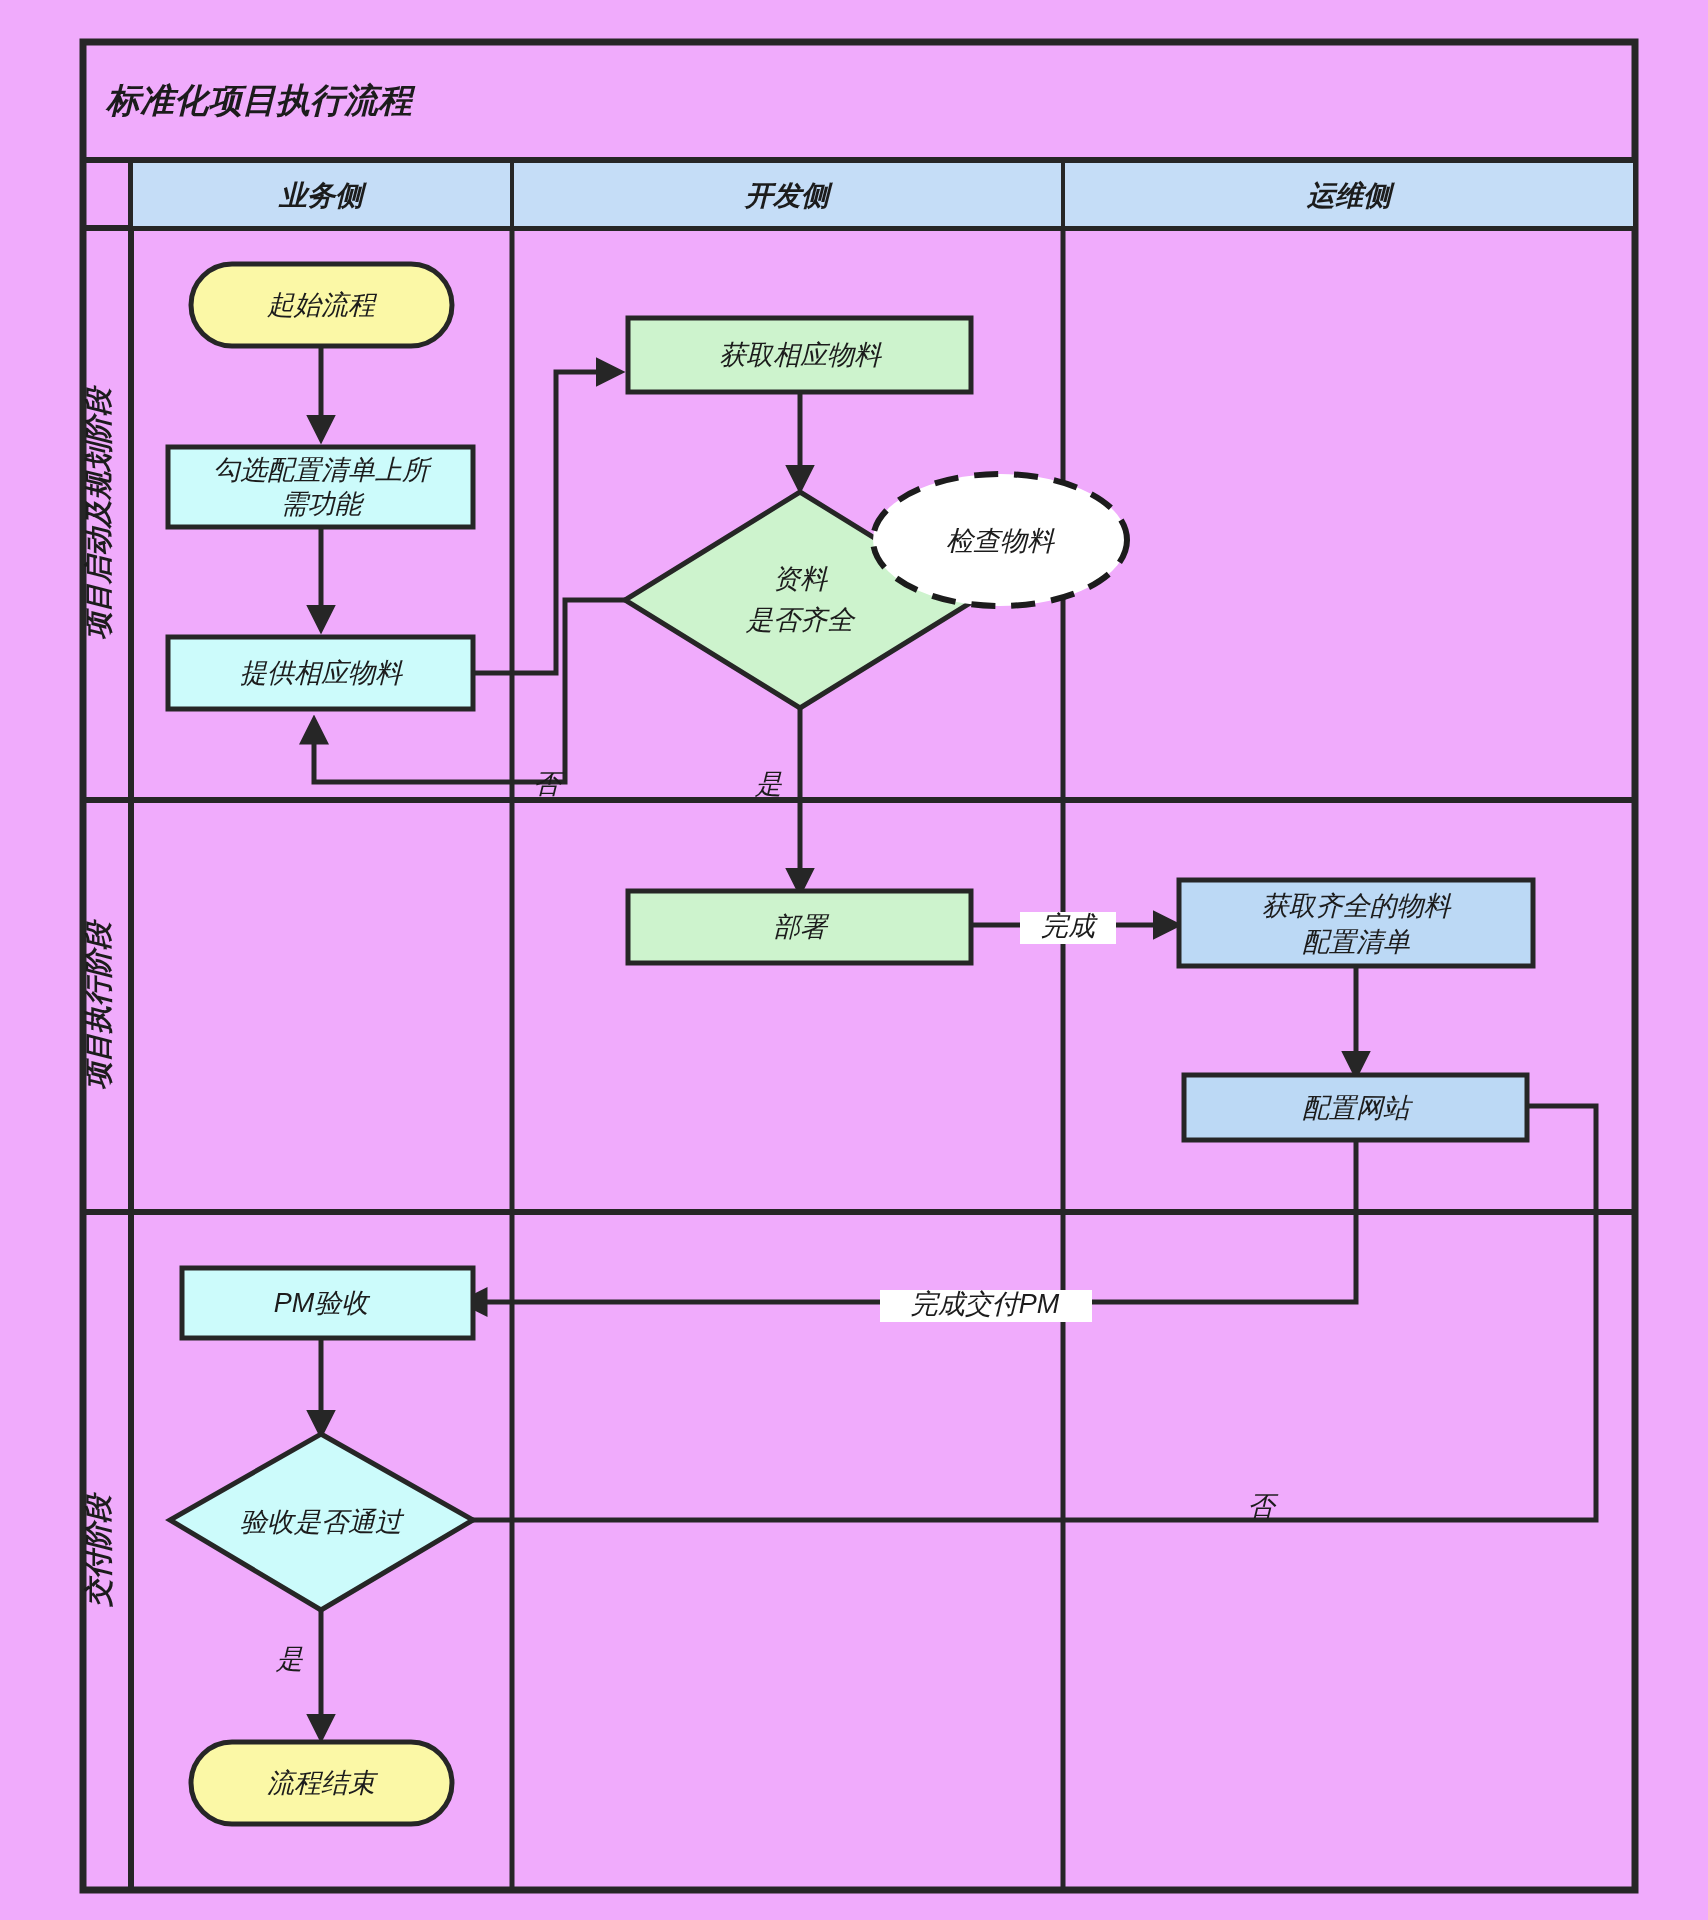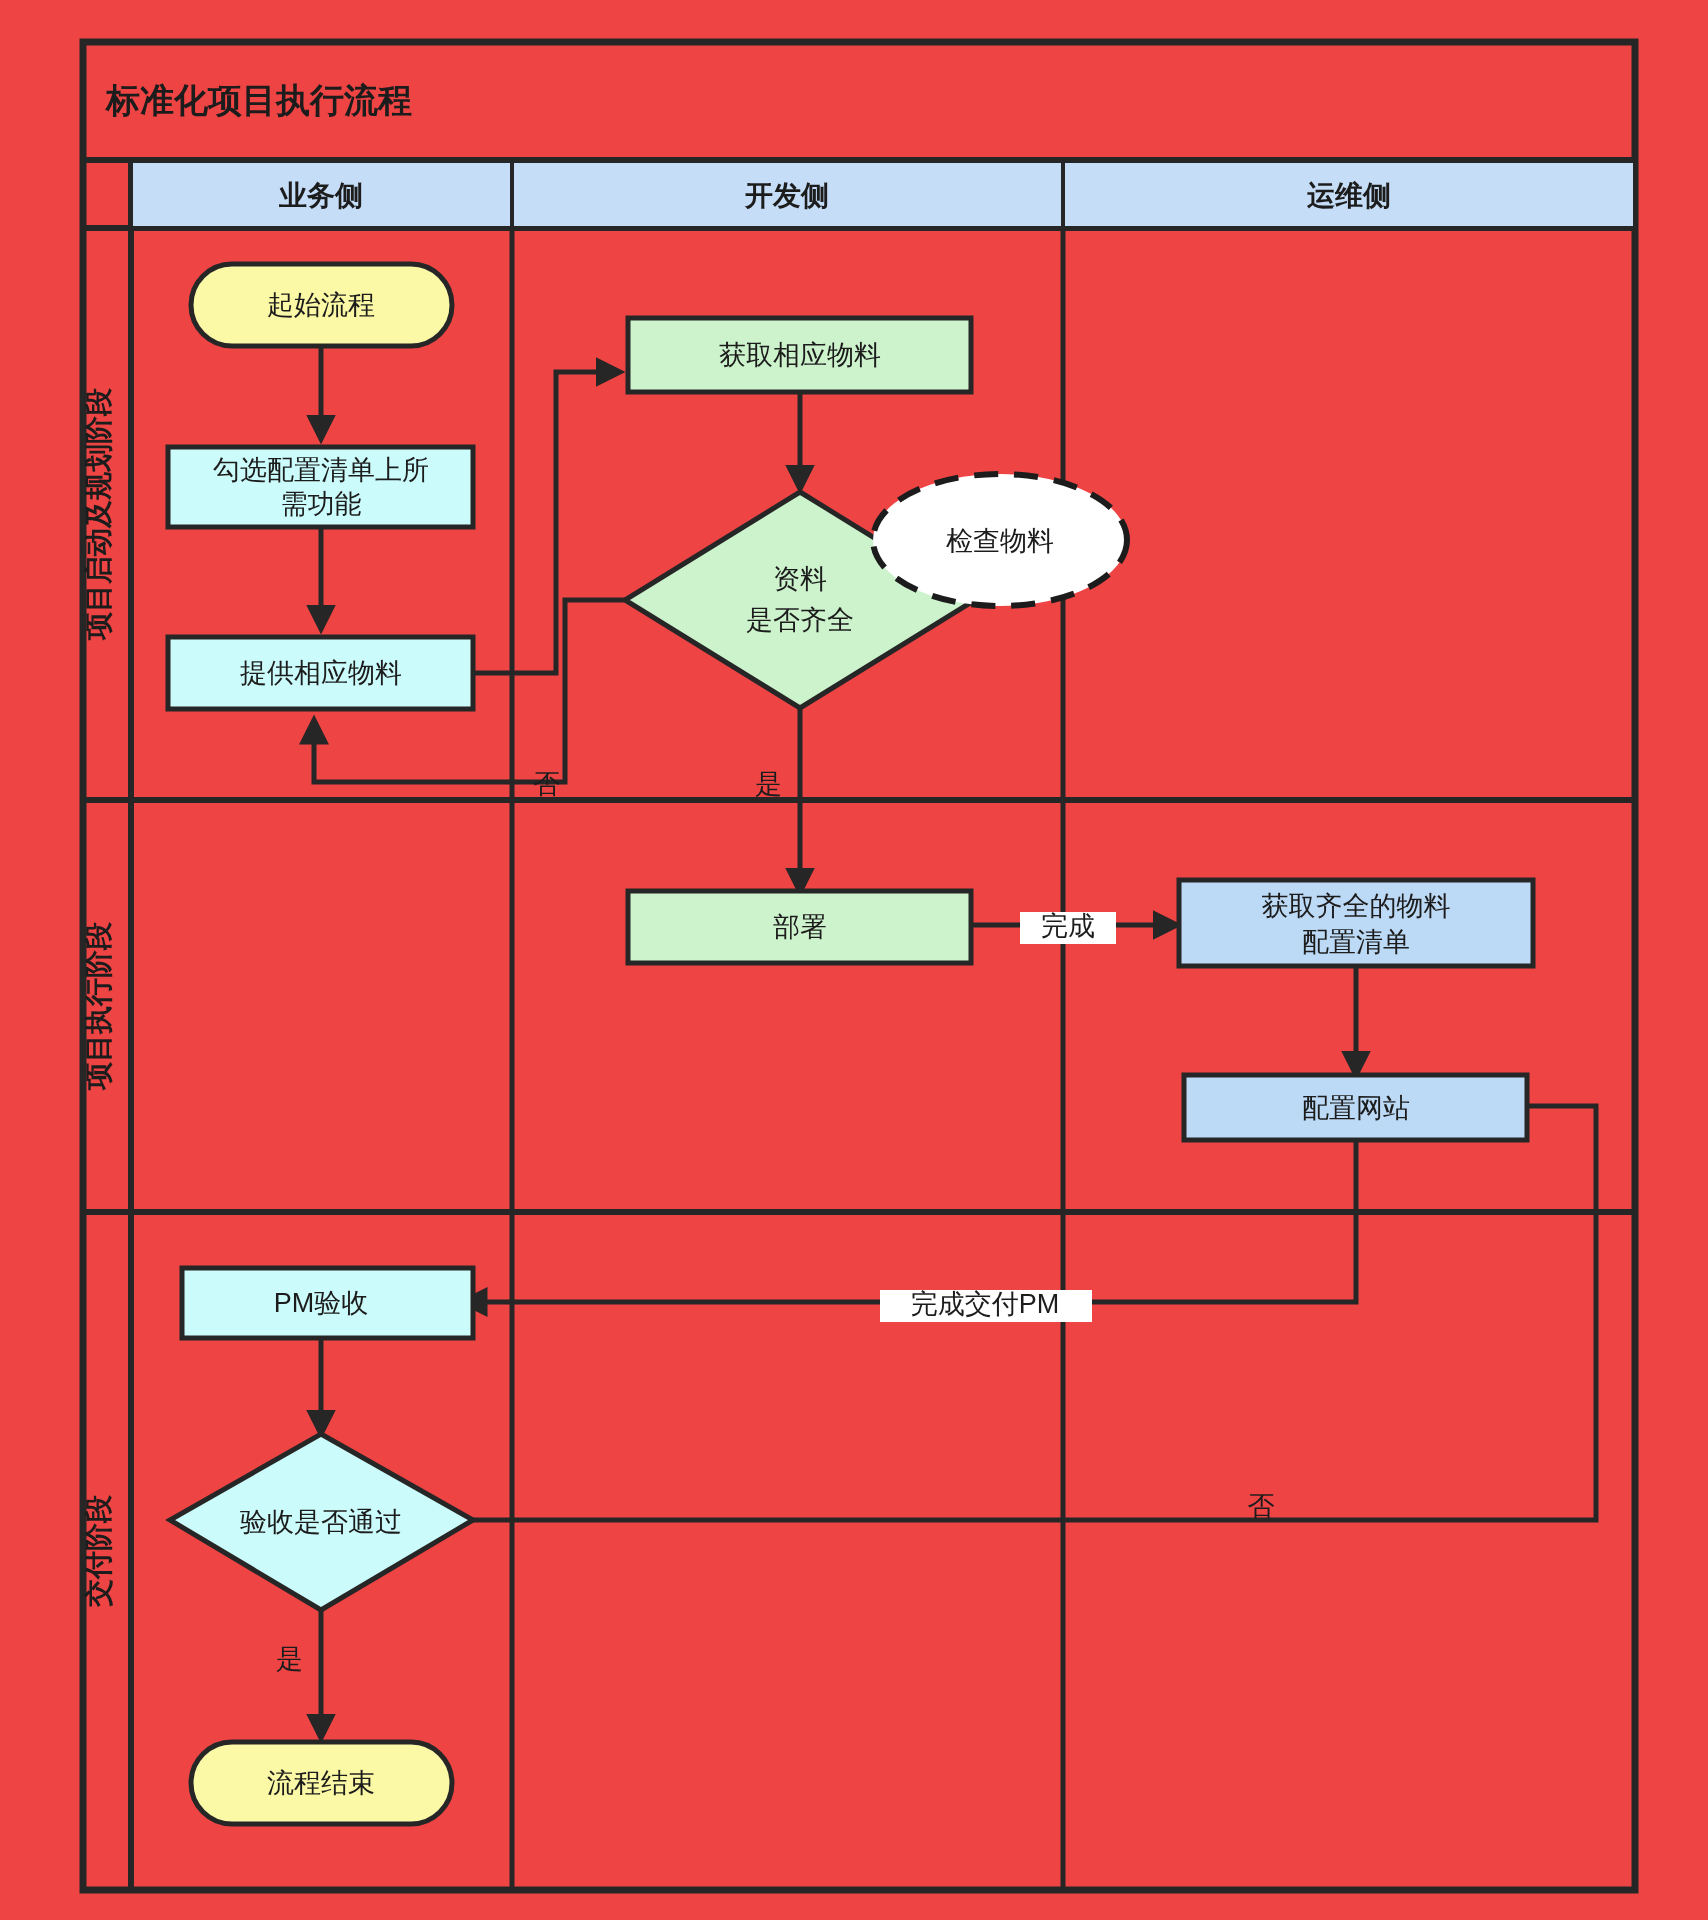--- a/index.html
+++ b/index.html
@@ -5,22 +5,23 @@
   html, body {
     margin: 0;
     padding: 0;
     background: #ffffff;
     font-family: "Liberation Sans", "DejaVu Sans", sans-serif;
   }
   #root {
     position: relative;
     width: 1708px;
     height: 1920px;
-    background: #ef4444;
+    background: #f0abfc;
     overflow: hidden;
+    font-style: italic;
   }
   #diagram-svg {
     position: absolute;
     left: 0;
     top: 0;
     width: 1708px;
     height: 1920px;
   }
   .node-text, .edge-label, .lane-header-text, .phase-label-text, .chart-title-text {
     font-family: "Liberation Sans", "DejaVu Sans", sans-serif;

